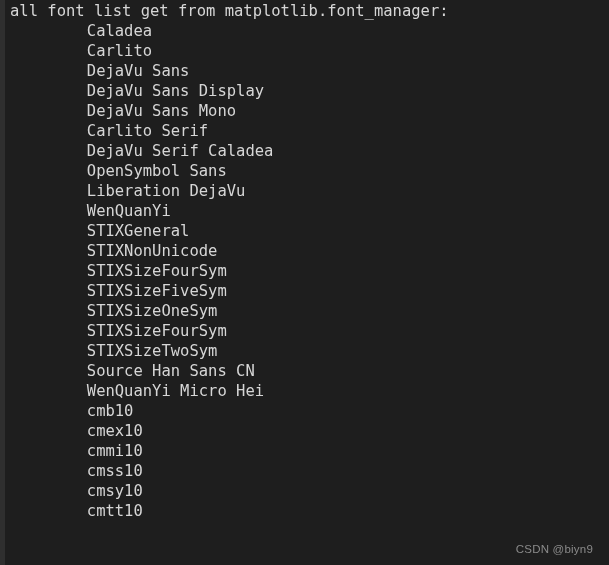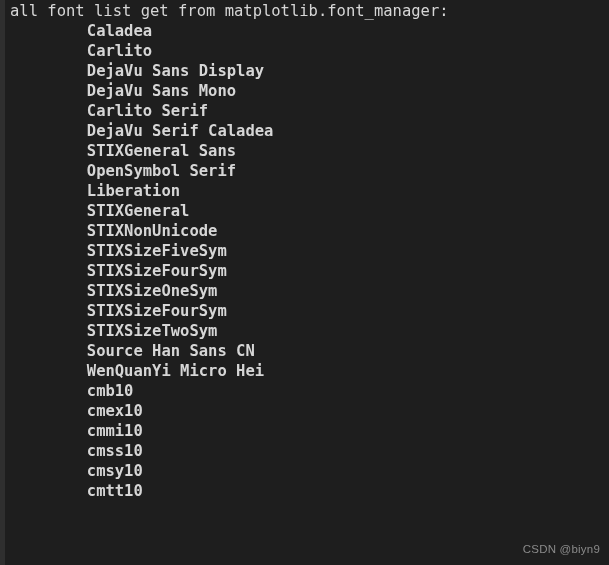--- a/index.html
+++ b/index.html
@@ -74,31 +74,30 @@
   }
 
   #font-list {
     list-style: none;
     margin: 0;
     padding: 0;
   }
 
   #font-list .line {
     padding-left: 5px;
-    font-weight: bold;
   }
 
   .indent {
     display: inline-block;
     width: 76.8px;
   }
 
   #watermark {
     position: absolute;
-    right: 9px;
+    right: 16px;
     bottom: 10px;
     color: #8a8a8a;
     font-family: "Liberation Sans", sans-serif;
     font-size: 11.5px;
     letter-spacing: 0.2px;
     user-select: none;
   }
 </style>
 </head>
 <body>
@@ -109,31 +108,32 @@
 
   <div id="console-output">
 
     <div class="clipped-line"></div>
 
     <div class="line" id="header-line">all font list get from matplotlib.font_manager:</div>
 
     <ul id="font-list">
       <li class="line"><span class="indent"></span><span>Caladea</span></li>
       <li class="line"><span class="indent"></span><span>Carlito</span></li>
+      <li class="line"><span class="indent"></span><span>DejaVu Sans</span></li>
       <li class="line"><span class="indent"></span><span>DejaVu Sans Display</span></li>
       <li class="line"><span class="indent"></span><span>DejaVu Sans Mono</span></li>
       <li class="line"><span class="indent"></span><span>Carlito Serif</span></li>
       <li class="line"><span class="indent"></span><span>DejaVu Serif Caladea</span></li>
-      <li class="line"><span class="indent"></span><span>STIXGeneral Sans</span></li>
-      <li class="line"><span class="indent"></span><span>OpenSymbol Serif</span></li>
-      <li class="line"><span class="indent"></span><span>Liberation</span></li>
+      <li class="line"><span class="indent"></span><span>OpenSymbol Sans</span></li>
+      <li class="line"><span class="indent"></span><span>Liberation DejaVu</span></li>
+      <li class="line"><span class="indent"></span><span>WenQuanYi</span></li>
       <li class="line"><span class="indent"></span><span>STIXGeneral</span></li>
       <li class="line"><span class="indent"></span><span>STIXNonUnicode</span></li>
+      <li class="line"><span class="indent"></span><span>STIXSizeFourSym</span></li>
       <li class="line"><span class="indent"></span><span>STIXSizeFiveSym</span></li>
-      <li class="line"><span class="indent"></span><span>STIXSizeFourSym</span></li>
       <li class="line"><span class="indent"></span><span>STIXSizeOneSym</span></li>
       <li class="line"><span class="indent"></span><span>STIXSizeFourSym</span></li>
       <li class="line"><span class="indent"></span><span>STIXSizeTwoSym</span></li>
       <li class="line"><span class="indent"></span><span>Source Han Sans CN</span></li>
       <li class="line"><span class="indent"></span><span>WenQuanYi Micro Hei</span></li>
       <li class="line"><span class="indent"></span><span>cmb10</span></li>
       <li class="line"><span class="indent"></span><span>cmex10</span></li>
       <li class="line"><span class="indent"></span><span>cmmi10</span></li>
       <li class="line"><span class="indent"></span><span>cmss10</span></li>
       <li class="line"><span class="indent"></span><span>cmsy10</span></li>

